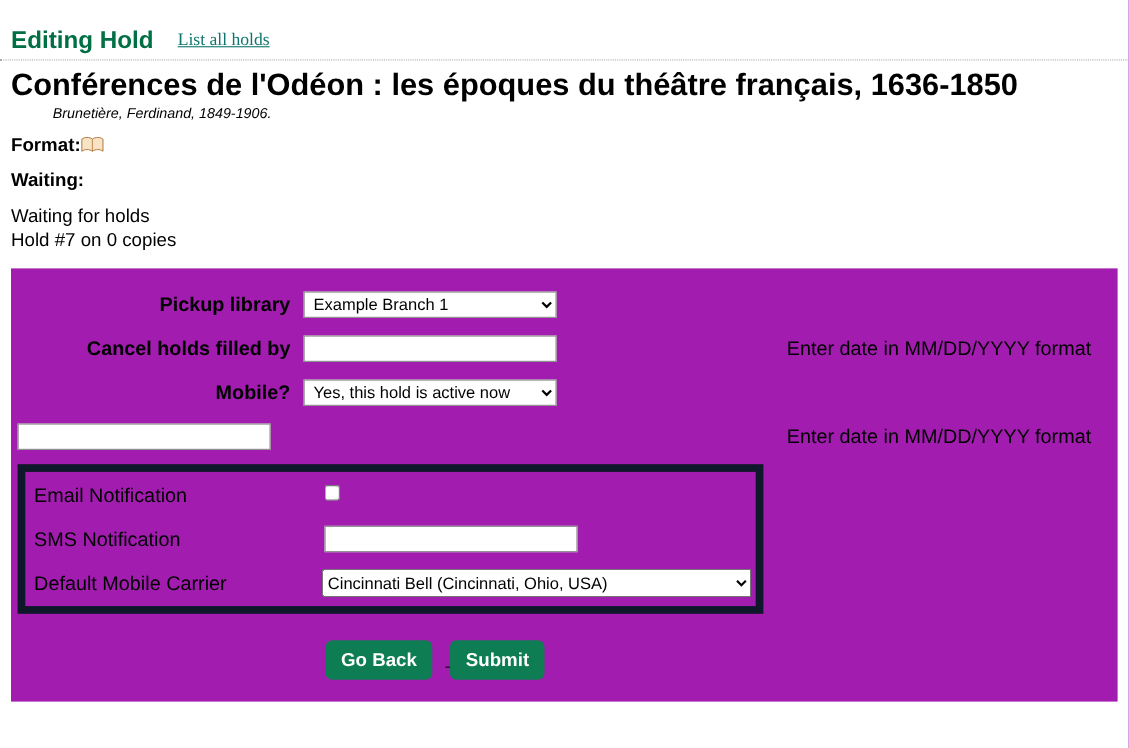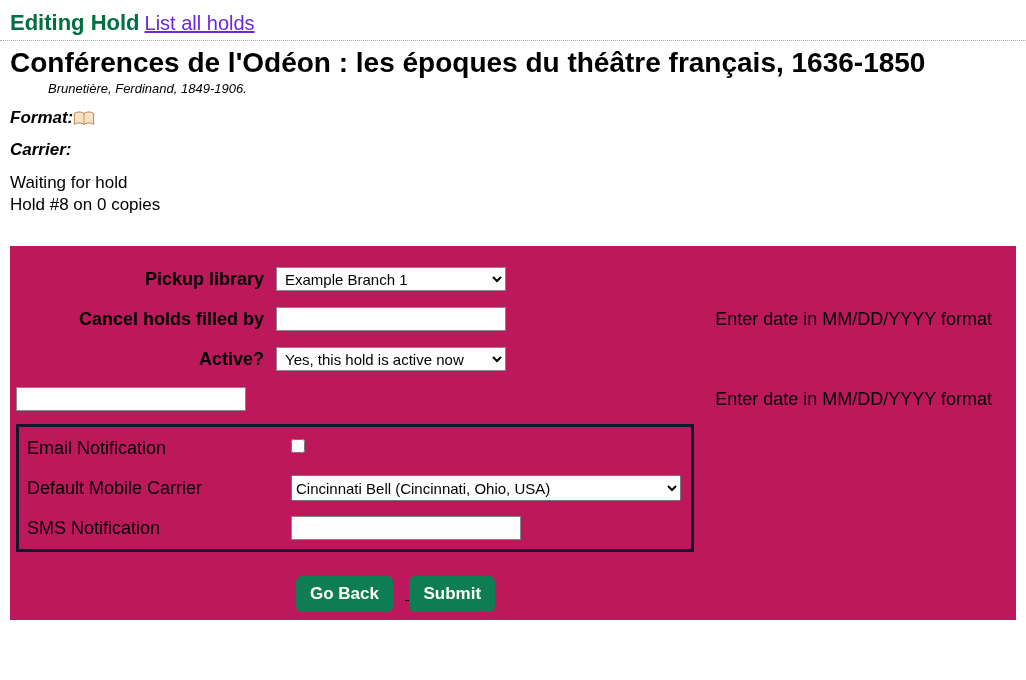--- a/index.html
+++ b/index.html
@@ -1,34 +1,34 @@
 <!DOCTYPE html>
 <html><head>
   <meta charset="utf-8">
   <style>
     * { box-sizing: border-box; margin: 0; padding: 0; }
     body { font-family: Arial, Helvetica, sans-serif; background: #fff; color: #000; font-size: 16px; width: 1026px; }
-    .header { padding: 10px 10px 4px 10px; display: flex; align-items: center; gap: 5px; border-bottom: 1px dotted #aaa; }
+    .header { padding: 10px 10px 4px 10px; display: flex; align-items: center; gap: 22px; border-bottom: 1px dotted #aaa; margin-top: 14px; }
     .header h2 { color: #006f44; font-weight: bold; font-size: 22px; }
-    .header a { color: #6d28d9; text-decoration: underline; font-size: 20px; }
+    .header a { color: #0f766e; text-decoration: underline; font-size: 16px; font-family: Liberation Serif, serif; }
     .title-row { padding: 6px 10px 0 10px; }
     .title-row .title { font-size: 28px; font-weight: bold; }
     .author { padding: 2px 10px 12px 48px; font-style: italic; font-size: 13px; }
     .meta { padding: 0 10px; }
-    .meta-row { display: flex; align-items: flex-end; gap: 0; margin-bottom: 12px; font-style: italic; }
+    .meta-row { display: flex; align-items: center; gap: 0; margin-bottom: 12px; }
     .meta-row .lbl { font-weight: bold; font-size: 17px; }
     .book-icon svg { width: 22px; height: 18px; display: block; }
     .status-block { padding: 0 10px 14px 10px; line-height: 1.3; font-size: 17px; }
-    .form-area { background: #be185d; margin: 16px 10px; padding: 18px 6px 8px 6px; }
+    .form-area { background: #a21caf; margin: 0 10px; padding: 18px 6px 20px 6px; }
     .form-row { display: flex; align-items: center; margin-bottom: 10px; min-height: 30px; }
     .form-label { width: 260px; text-align: right; padding-right: 12px; font-weight: bold; font-size: 18px; }
     .form-control { width: 230px; }
     .form-control select, .form-control input[type=text] { width: 100%; height: 24px; font-size: 15px; background: #fff; border: 1px solid #888; padding: 0 4px; }
     .hint { margin-left: auto; padding-right: 18px; font-size: 18px; }
-    .highlight-box { border: 3px solid #0f172a; margin: 4px 316px 0 0; padding: 6px 4px 6px 4px; }
+    .highlight-box { border: 7px solid #0f172a; margin: 4px 316px 0 0; padding: 6px 4px 6px 4px; }
     .highlight-box .form-label { font-weight: normal; text-align: left; padding-left: 4px; width: 268px; }
     .highlight-box .form-row { margin-bottom: 10px; }
     .highlight-box .form-row:last-child { margin-bottom: 0; }
     .highlight-box .wide select { width: 390px; height: 26px; font-size: 15px; }
     .btns { padding-left: 280px; margin-top: 24px; text-decoration: underline; }
     .btn { display: inline-block; background: #0f7d54; color: #fff; border: none; border-radius: 6px; padding: 8px 14px; font-size: 17px; font-weight: bold; margin-right: 12px; cursor: pointer; }
     input[type=checkbox] { width: 14px; height: 14px; }
   </style>
 </head>
 <body>
@@ -47,27 +47,27 @@
   <div class="meta-row">
     <span class="lbl">Format:</span>
     <span class="book-icon">
       <svg viewBox="0 0 32 24">
           <path d="M2 4 C6 1 12 1 16 4 C20 1 26 1 30 4 L30 20 C26 17 20 17 16 20 C12 17 6 17 2 20 Z" fill="#f8e3c4" stroke="#a96d2f" stroke-width="1.2"></path>
           <line x1="16" y1="4" x2="16" y2="20" stroke="#a96d2f" stroke-width="1"></line>
         </svg>
     </span>
   </div>
   <div class="meta-row">
-    <span class="lbl"><span>Carrier:</span></span>
+    <span class="lbl"><span>Waiting:</span></span>
   </div>
 </div>
 
 <div class="status-block">
-  <div>Waiting for hold</div>
-  <div>Hold #8 on 0 copies</div>
+  <div>Waiting for holds</div>
+  <div>Hold #7 on 0 copies</div>
 </div>
 
 <div class="form-area">
 
   <div class="form-row">
     <div class="form-label">Pickup library</div>
     <div class="form-control">
       <select>
         <option>Example Branch 1</option>
       </select>
@@ -76,51 +76,51 @@
 
   <div class="form-row">
     <div class="form-label">Cancel holds filled by</div>
     <div class="form-control">
       <input type="text" value="" style="">
     </div>
     <div class="hint">Enter date in MM/DD/YYYY format</div>
   </div>
 
   <div class="form-row">
-    <div class="form-label">Active?</div>
+    <div class="form-label">Mobile?</div>
     <div class="form-control">
       <select>
         <option>Yes, this hold is active now</option>
       </select>
     </div>
   </div>
 
   <div class="form-row">
     <div class="form-control">
       <input type="text" value="" style="">
     </div>
     <div class="hint">Enter date in MM/DD/YYYY format</div>
   </div>
 
   <div class="highlight-box">
     <div class="form-row">
       <div class="form-label">Email Notification</div>
       <div><input type="checkbox" style=""></div>
     </div>
     <div class="form-row">
+      <div class="form-label">SMS Notification</div>
+      <div class="form-control"><input type="text" value="" style=""></div>
+    </div>
+    <div class="form-row">
       <div class="form-label">Default Mobile Carrier</div>
       <div class="wide">
         <select>
           <option>Cincinnati Bell (Cincinnati, Ohio, USA)</option>
         </select>
       </div>
-    </div>
-    <div class="form-row">
-      <div class="form-label">SMS Notification</div>
-      <div class="form-control"><input type="text" value="" style=""></div>
     </div>
   </div>
 
   <div class="btns">
     <button class="btn">Go Back</button>
     <button class="btn">Submit</button>
   </div>
 
 </div>
 

